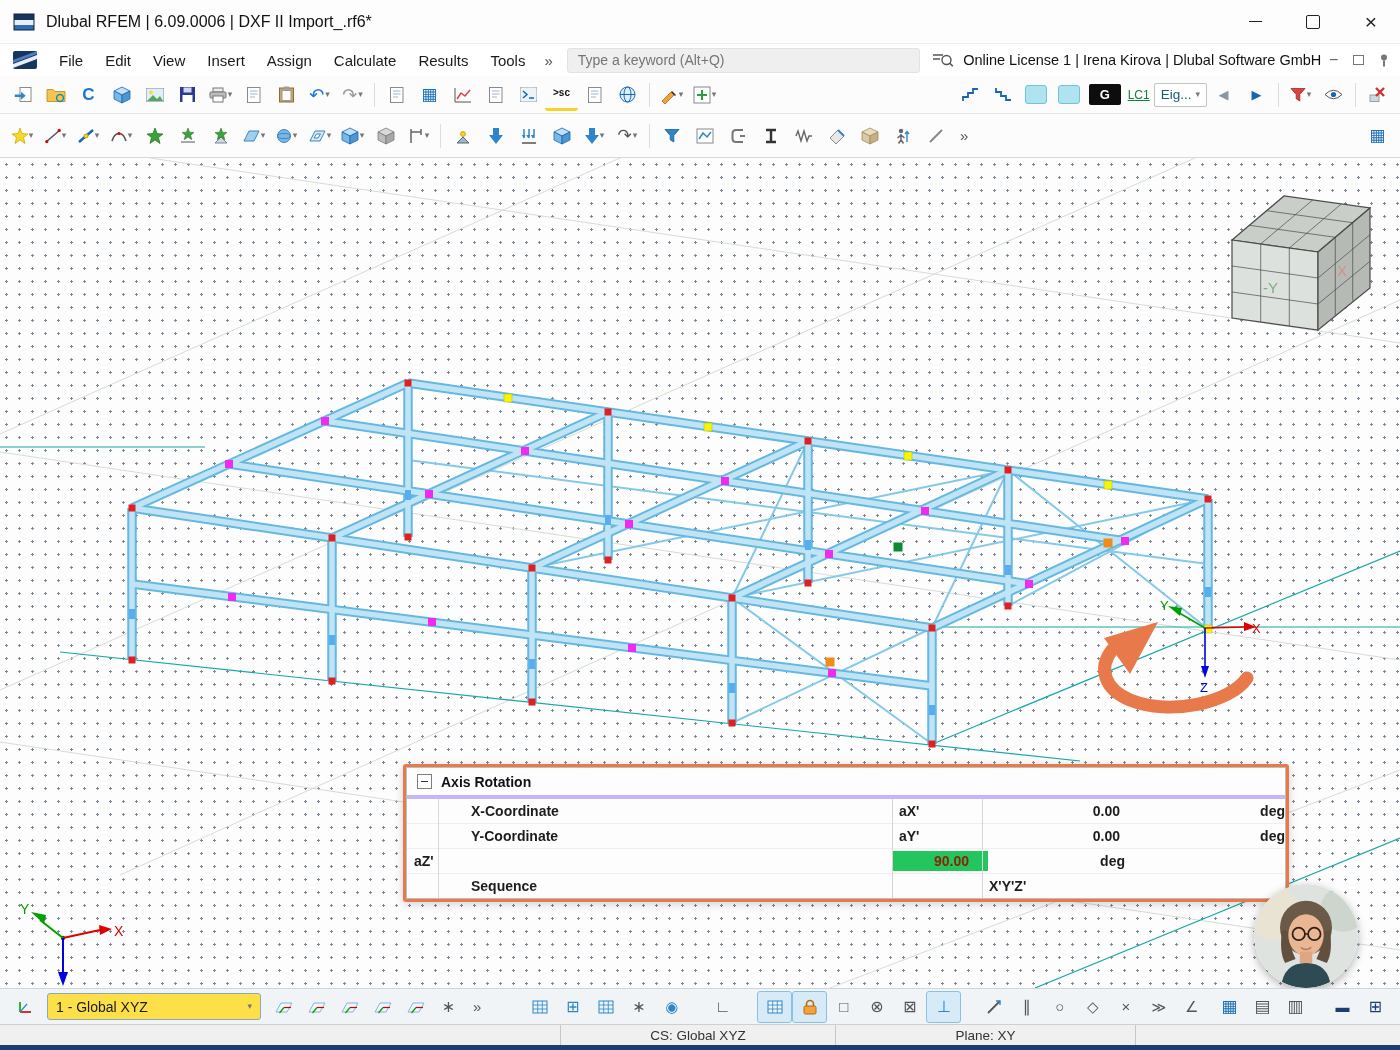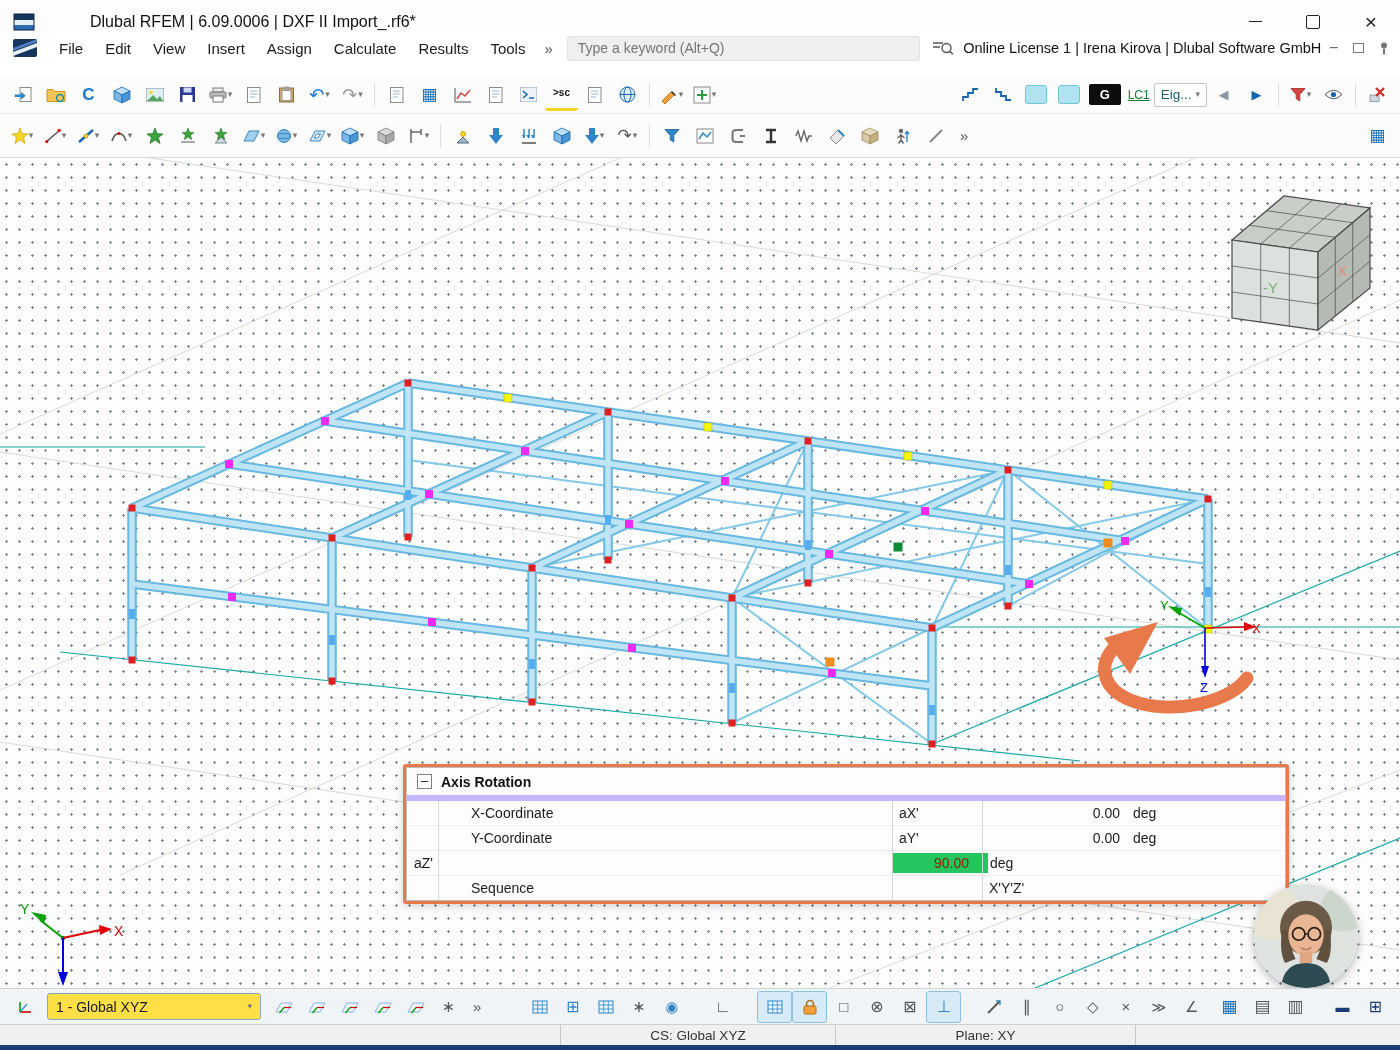--- a/index.html
+++ b/index.html
@@ -1,28 +1,28 @@
 <!DOCTYPE html>
 <html><head>
 <meta charset="utf-8">
 <style>
   html,body{margin:0;padding:0;width:1400px;height:1050px;overflow:hidden;
     font-family:"Liberation Sans",sans-serif;background:#fff;color:#1a1a1a;}
   
   .titlebar{position:absolute;top:0;left:0;width:1400px;height:44px;background:#fdfdfd;
     display:flex;align-items:center;border-bottom:1px solid #f0f0f0;box-sizing:border-box;}
   .app-icon{margin:0 10px 0 12px;display:flex;}
-  .title-text{font-size:16px;color:#111;margin-left:44px;}
+  .title-text{font-size:16px;color:#111;}
   .tb-spacer{flex:1;}
   .win-btn{width:58px;height:44px;display:flex;align-items:center;justify-content:center;}
   .min-glyph{width:13px;height:1.5px;background:#222;}
   .max-glyph{width:12px;height:12px;border:1.4px solid #222;border-radius:2px;}
   .close-glyph{font-size:21px;color:#222;line-height:1;}
   
-  .menubar{position:absolute;top:32px;left:0;width:1400px;height:32px;background:#fff;
+  .menubar{position:absolute;top:44px;left:0;width:1400px;height:32px;background:#fff;
     display:flex;align-items:center;box-sizing:border-box;}
   .menu-item{padding:0 11px;font-size:15px;height:32px;display:flex;align-items:center;cursor:default;}
   .menu-overflow{color:#555;font-size:15px;padding:0 8px;}
   .kw-search{width:346px;height:23px;background:#efefef;border:1px solid #e2e2e2;border-radius:3px;
     padding:0 10px;font-size:14px;color:#555;font-family:"Liberation Sans",sans-serif;outline:none;margin-left:6px;}
   .license{font-size:14.5px;color:#111;margin-left:8px;white-space:nowrap;}
   .mini-ic{width:26px;height:26px;display:flex;align-items:center;justify-content:center;color:#666;}
   .float-glyph{width:9px;height:8px;border:1.3px solid #777;}
   
   .toolbar{position:absolute;left:0;width:1400px;display:flex;align-items:center;background:#fcfcfc;
@@ -45,39 +45,39 @@
   .cyanblk{width:20px;height:17px;background:#aee3ef;border:1px solid #74c4d8;border-radius:3px;}
   
   .viewport{position:absolute;top:158px;left:0;width:1400px;height:830px;background-color:#fdfdfd;
     background-image:radial-gradient(circle,#7d8995 1px,transparent 1.15px);background-size:13px 13px;}
   .scene{position:absolute;inset:0;}
   .scene text{font-family:"Liberation Sans",sans-serif;}
   
   .axis-panel{position:absolute;left:403px;top:606px;width:878px;border:4px solid #E8794A;
     border-radius:3px;background:#fdfdfd;box-shadow:0 2px 10px rgba(0,0,0,.18);}
   .ap-inner{position:relative;outline:1px solid #bdbdbd;background:#fdfdfd;}
-  .ap-header{height:27px;display:flex;align-items:center;border-bottom:6px solid #c4b5fd;}
+  .ap-header{height:27px;display:flex;align-items:center;border-bottom:4px solid #c4b5fd;}
   .collapse-box{width:13px;height:13px;border:1px solid #808080;margin:0 9px 0 10px;position:relative;background:#fff;}
   .collapse-box .minus{position:absolute;left:2.5px;top:5.5px;width:7px;height:1.5px;background:#333;}
   .ap-title{font-size:14px;font-weight:700;color:#111;}
   .ap-body{position:relative;}
   .ap-guide{position:absolute;left:31px;top:0;bottom:0;border-left:1px solid #d8d8d8;}
   .ap-col-line{position:absolute;top:0;bottom:0;border-left:1px solid #d5d5d5;}
   .ap-col-line.l1{left:485px;}
   .ap-col-line.l2{left:575px;}
   .ap-row{display:grid;grid-template-columns:485px 90px 143px 1fr;height:24px;line-height:24px;
-    font-size:14px;color:#1c1c1c;border-bottom:1px solid #efefef;}
+    font-size:14px;color:#1c1c1c;border-bottom:1px solid #efefef;font-weight:bold;}
   .ap-row:last-child{border-bottom:none;}
   .c-label{padding-left:64px;}
   .c-sym{padding-left:7px;}
   .c-val{text-align:right;padding-right:5px;}
   .c-val .val{display:inline-block;line-height:20px;}
   .c-val .val.hl{background:#22c55e;color:#8B2500;padding:0 19px;min-width:58px;}
   .c-val.seq{text-align:left;padding-left:7px;}
-  .c-unit{padding-left:8px;}
+  .c-unit{padding-left:8px;text-align:right;}
   
   .avatar{position:absolute;left:1254px;top:726px;width:104px;height:104px;border-radius:50%;
     overflow:hidden;box-shadow:0 3px 10px rgba(0,0,0,.3);}
   
   .bottombar{position:absolute;top:988px;left:0;width:1400px;height:36px;background:#f1f4f7;
     border-top:1px solid #d0d5da;display:flex;align-items:center;box-sizing:border-box;padding:0 8px;}
   .cs-select{display:flex;align-items:center;justify-content:space-between;width:196px;height:25px;
     background:#fde047;border:1px solid #8aa8bd;border-radius:3px;padding:0 8px;font-size:14px;margin:0 6px;}
   .statusbar{position:absolute;top:1024px;left:0;width:1400px;height:21px;background:#f0f0f0;
     border-top:1px solid #cfcfcf;display:flex;align-items:center;font-size:13.5px;color:#333;box-sizing:border-box;}

